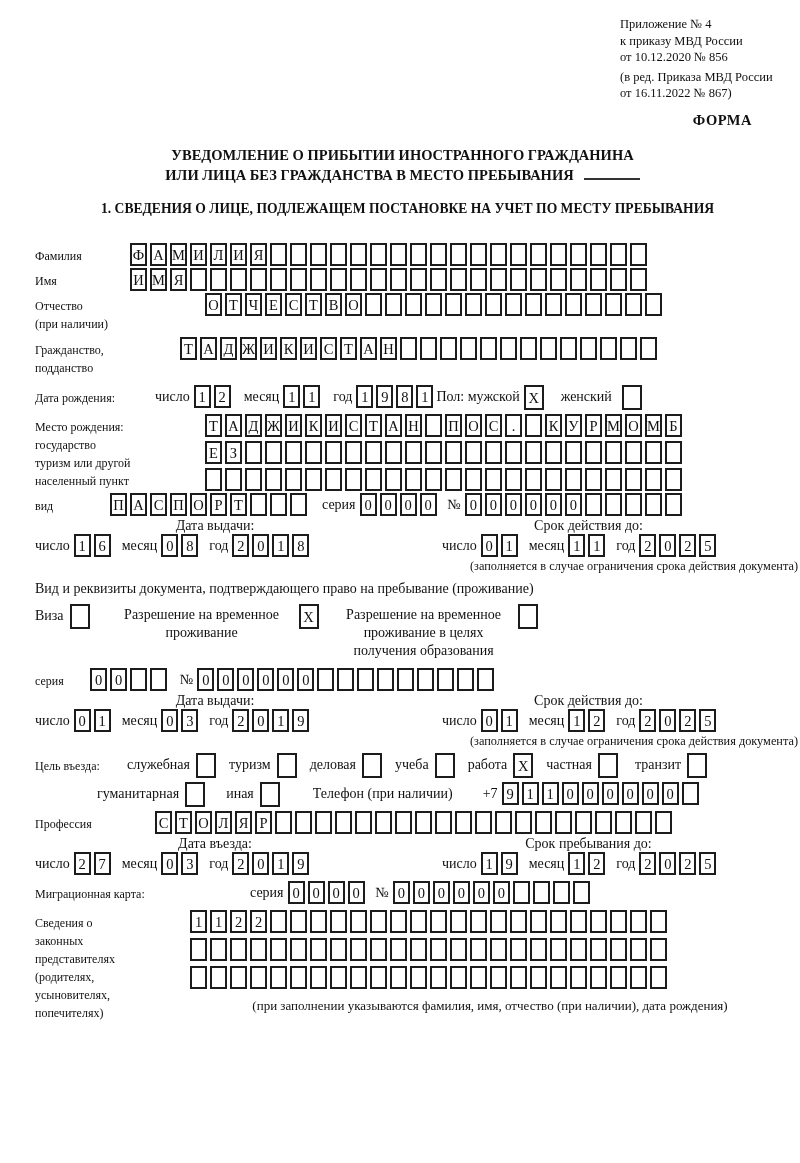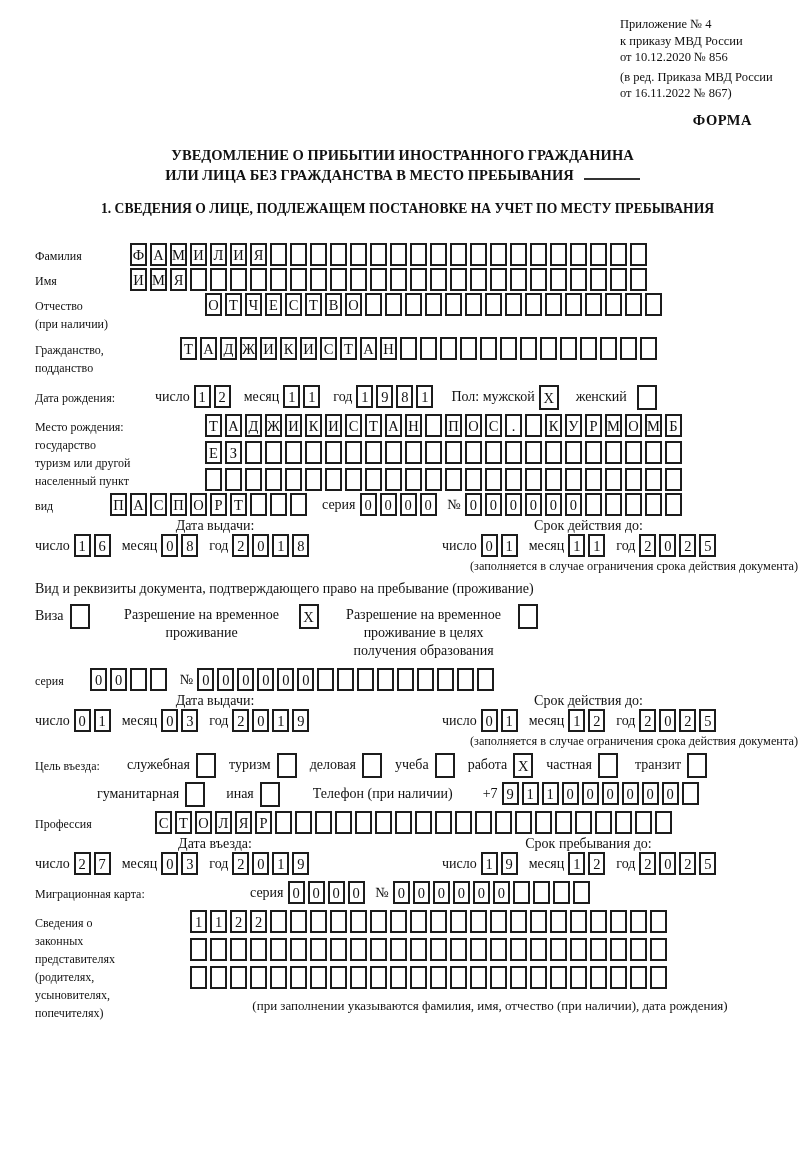--- a/index.html
+++ b/index.html
@@ -207,21 +207,21 @@
           <span class="cell">1</span>
           <span class="cell">1</span>
         </div>
       <div class="dg-lbl">год</div>
       <div class="cells">
           <span class="cell">1</span>
           <span class="cell">9</span>
           <span class="cell">8</span>
           <span class="cell">1</span>
         </div>
-      <div class="dg-lbl" style="margin-left:15px">Пол: мужской</div>
+      <div class="dg-lbl" style="margin-left:0">Пол: мужской</div>
       <div class="cells">
           <span class="cell checkbox">X</span>
         </div>
       <div class="dg-lbl" style="margin-left:14px;margin-right:10px">женский</div>
       <div class="cells">
           <span class="cell checkbox"></span>
         </div>
     </div>
 
     <div class="frow mt4">

